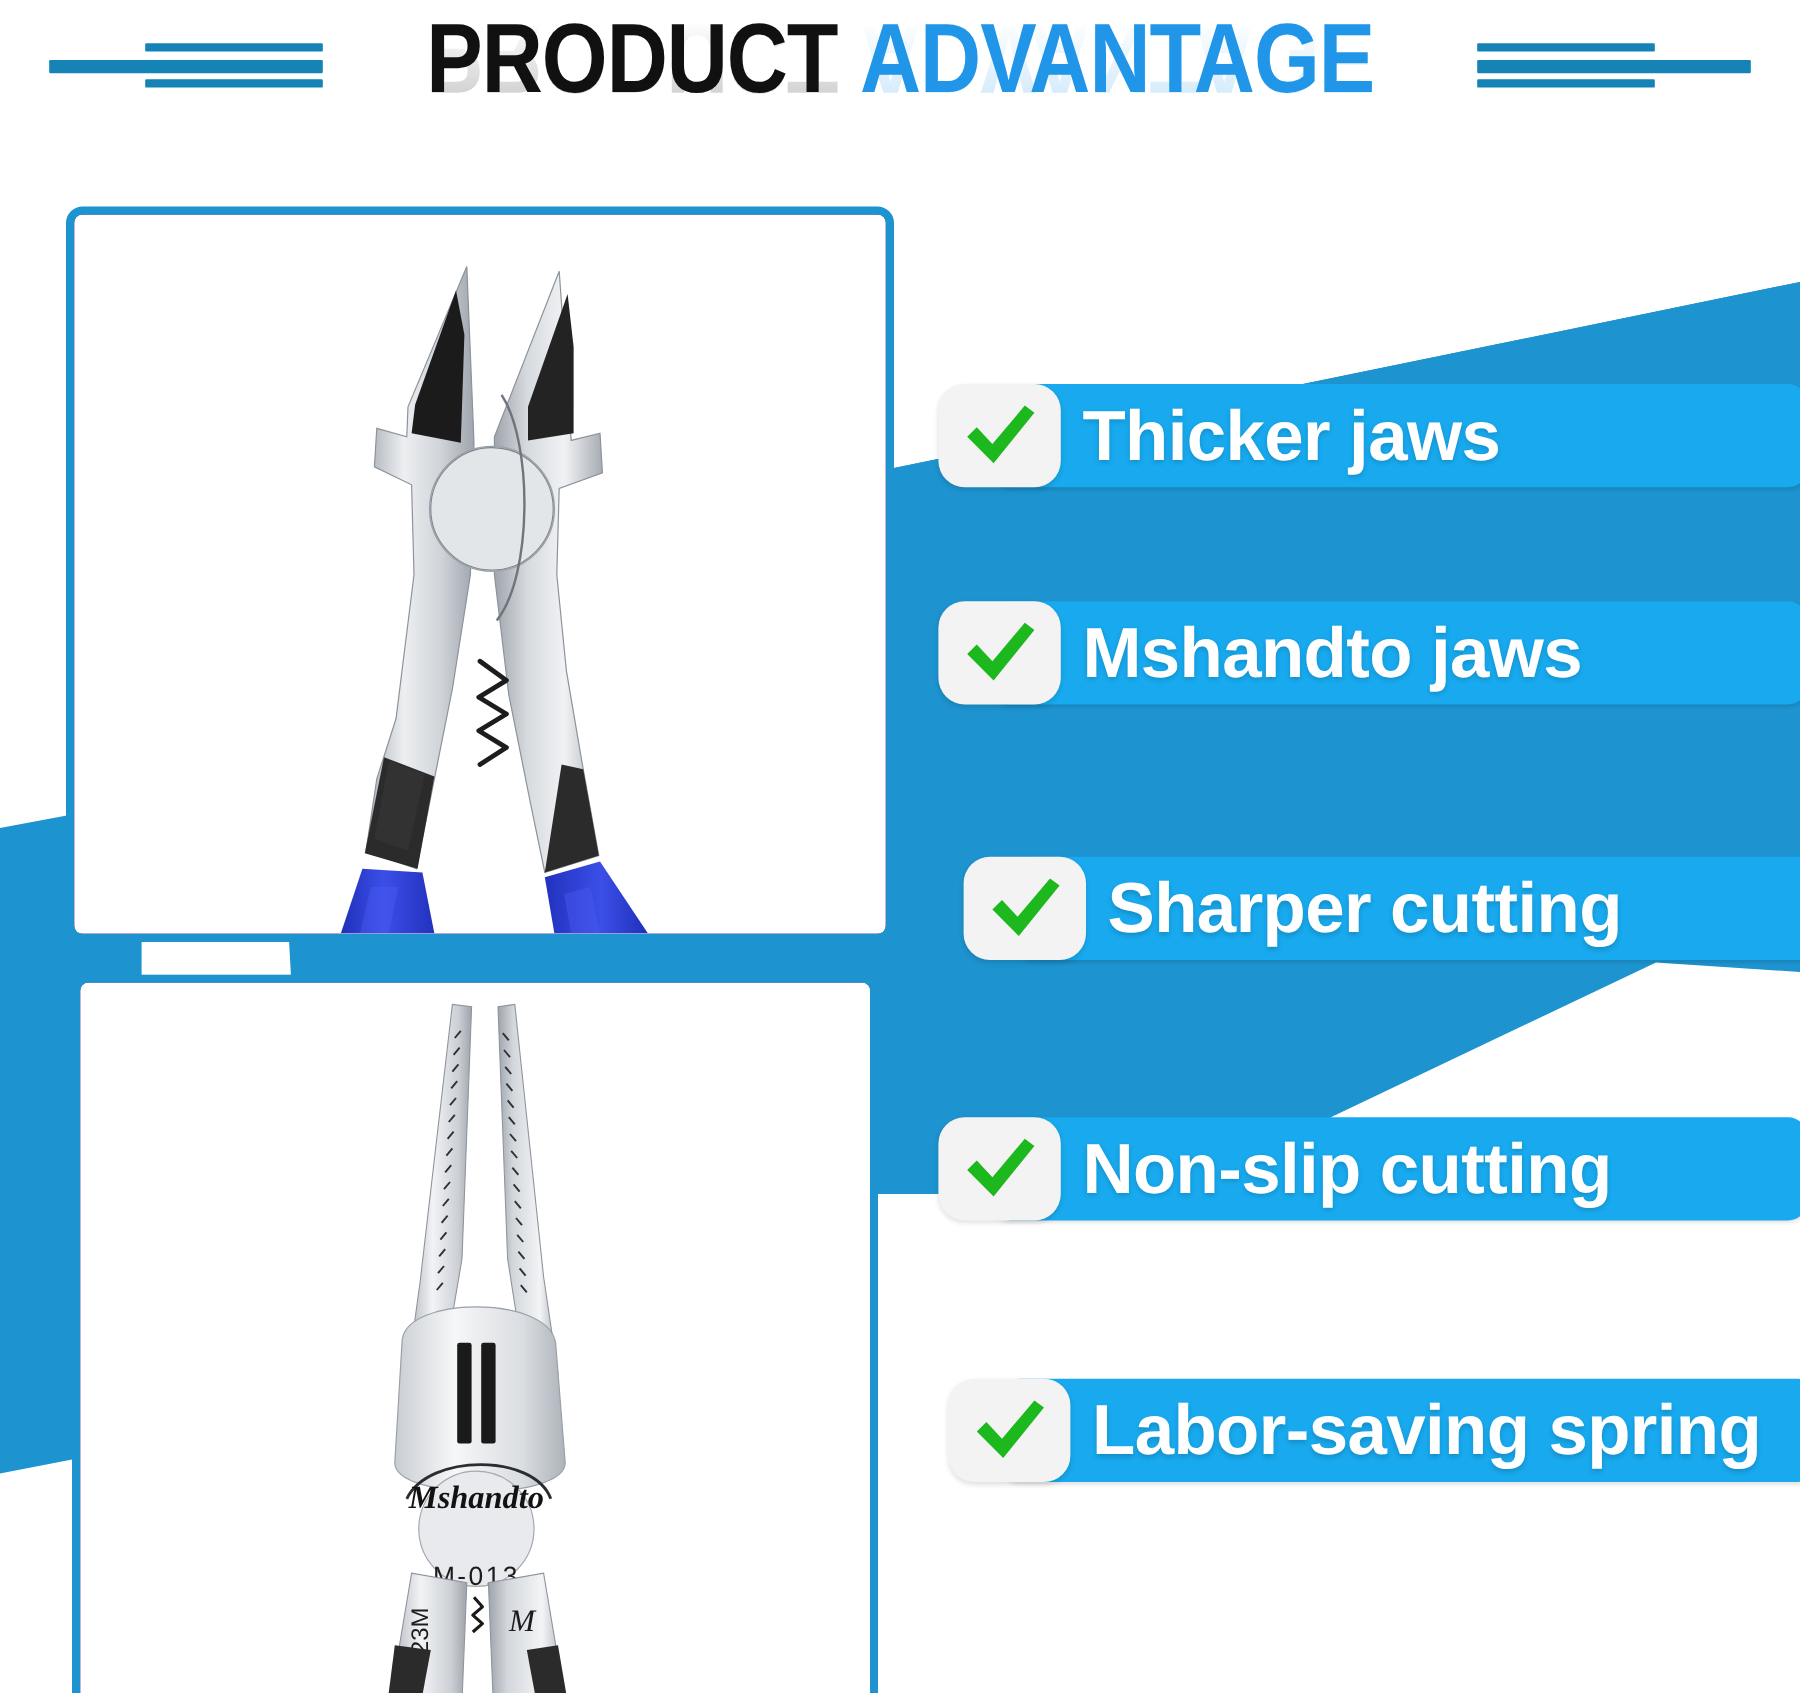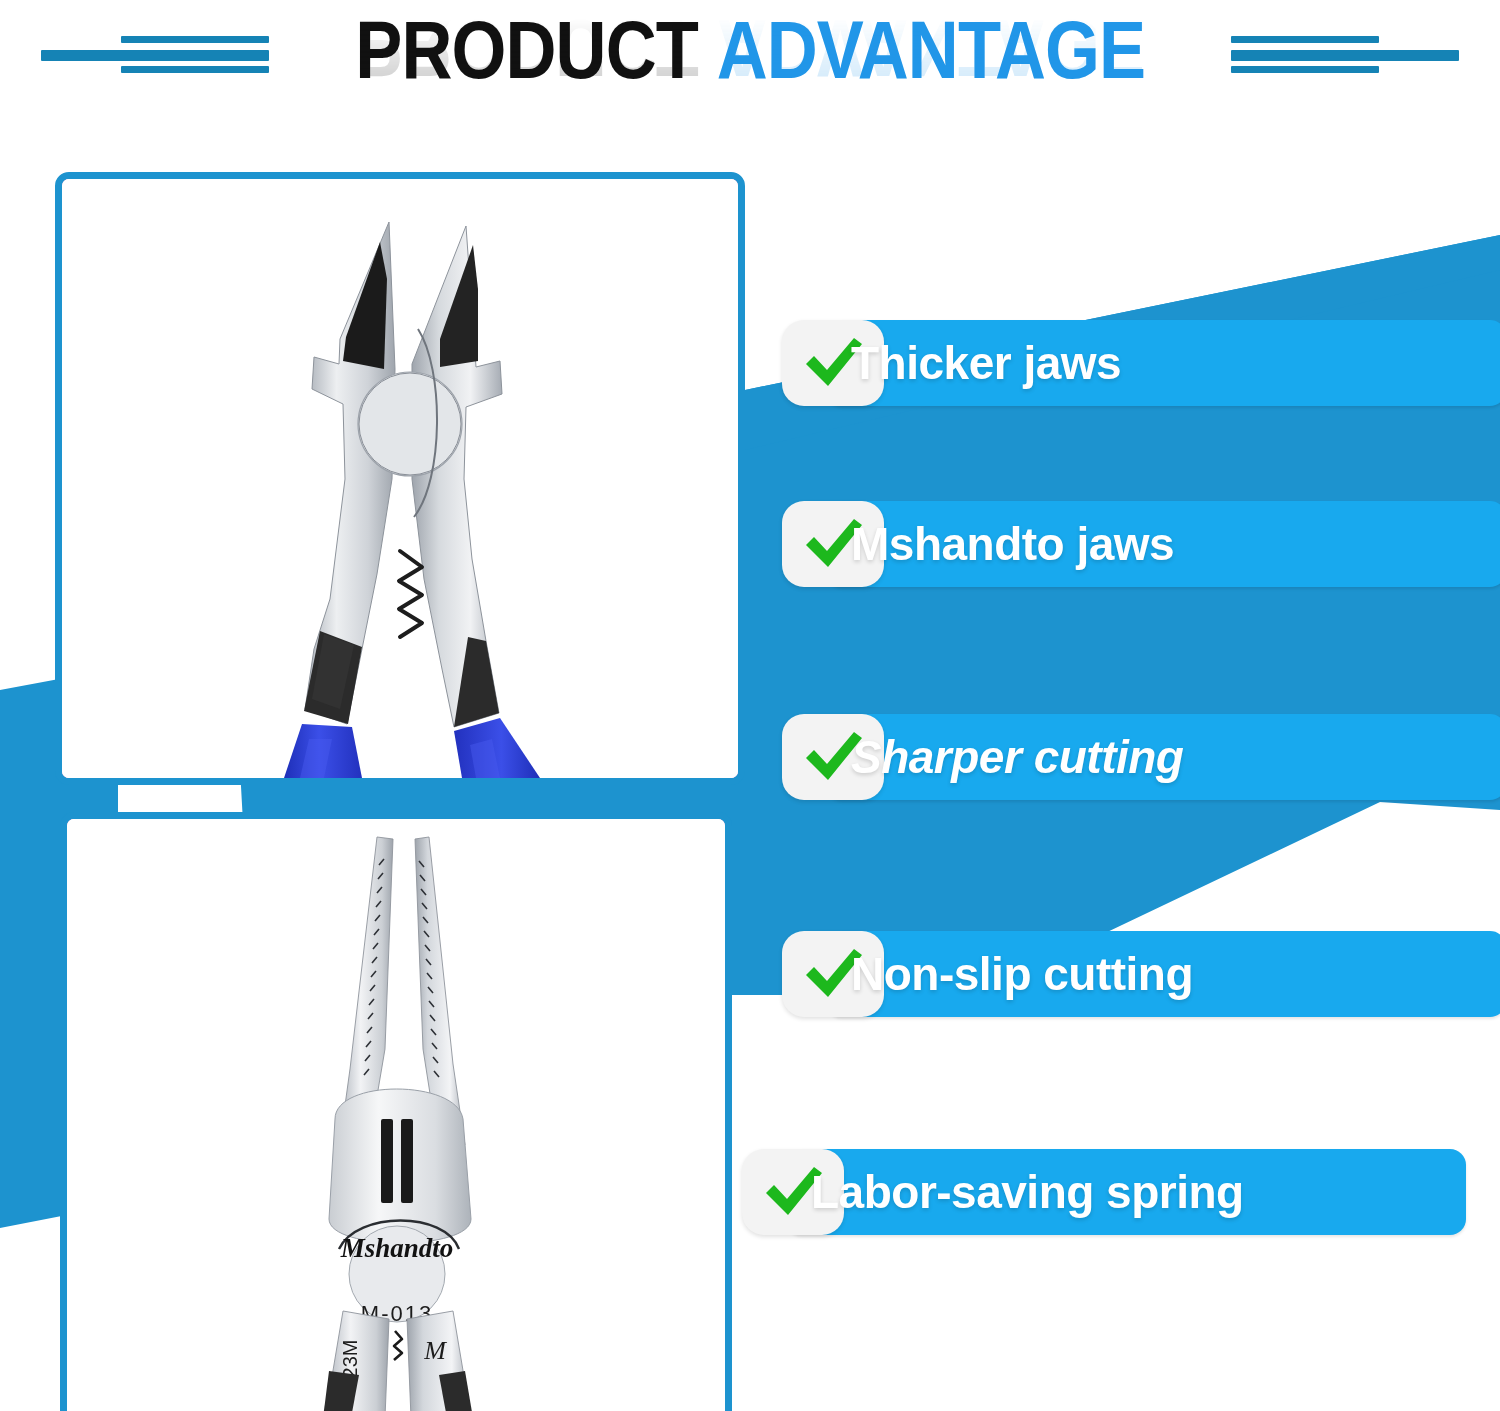--- a/index.html
+++ b/index.html
@@ -87,36 +87,36 @@
     box-shadow:0 2px 3px rgba(0,0,0,0.10);
   }
   .pill .chk{
     position:absolute; left:0; top:0; width:102px; height:86px;
     background:#F3F3F3; border-radius:22px;
     box-shadow:0 2px 4px rgba(0,0,0,0.12);
     display:flex; align-items:center; justify-content:center;
   }
   .pill .chk svg{ width:66px; height:58px; display:block; }
   .pill .label{
-    position:relative; z-index:2; margin-left:69px;
-    color:#ffffff; font-size:46px; font-weight:bold; white-space:nowrap;
+    position:relative; z-index:2; margin-left:120px;
+    color:#ffffff; font-size:59px; font-weight:bold; white-space:nowrap;
     font-family:"Liberation Sans", sans-serif;
     letter-spacing:-0.5px;
     text-shadow:0 2px 4px rgba(0,0,0,0.16);
   }
 
   #pill-0{ left:782px; top:320px; }
   #pill-0 .bar{ width:680px; }
   #pill-1{ left:782px; top:501px; }
   #pill-1 .bar{ width:680px; }
-  #pill-2{ left:782px; top:714px;font-style:italic; }
+  #pill-2{ left:803px; top:714px; }
   #pill-2 .bar{ width:680px; }
   #pill-3{ left:782px; top:931px; }
   #pill-3 .bar{ width:680px; }
-  #pill-4{ left:742px; top:1149px; }
+  #pill-4{ left:790px; top:1149px; }
   #pill-4 .bar{ width:680px; }
 </style>
 </head>
 <body>
 
 <svg id="bg-shape-main" viewBox="0 0 1500 1100" preserveAspectRatio="none" aria-hidden="true">
   <polygon points="1500,85 1500,660 1380,652 975,845 335,845 250,800 228,400 745,408 745,240" fill="#1d93cf"></polygon>
   <polygon points="745,240 1500,85 1500,120 745,300" fill="#1d93cf"></polygon>
 </svg>
 

